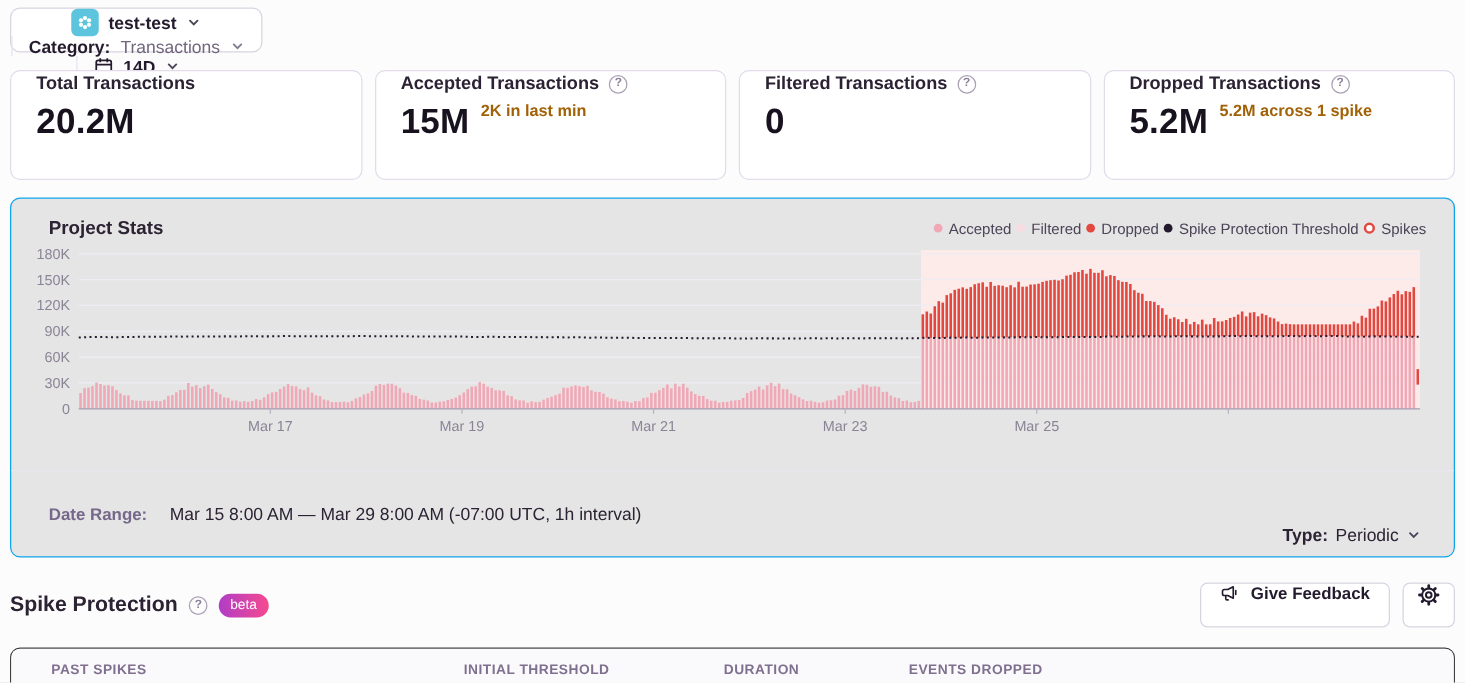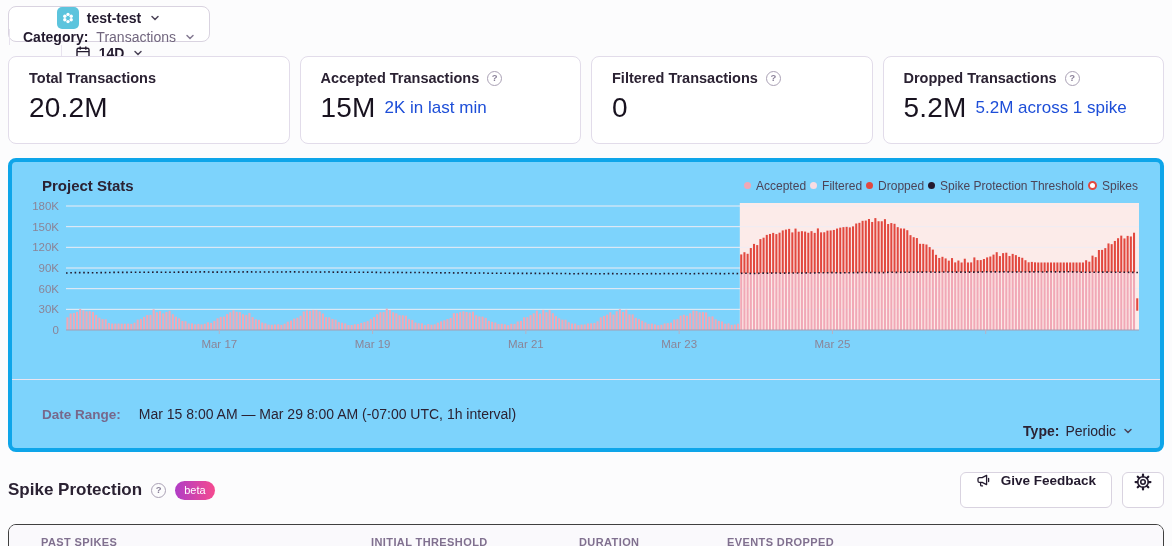--- a/index.html
+++ b/index.html
@@ -15,29 +15,29 @@
     background:#fff; border:1px solid #d9d3e0; border-radius:8px; height:36px;flex-direction:column;
   }
   .tb-sec { display:flex; align-items:center; gap:8px; padding:0 13px; height:100%; }
   .tb-sec + .tb-sec { border-left:1px solid #e7e2ee; }
   .proj-icon { width:22px; height:22px; border-radius:5px; background:#5cc4dd; display:grid; place-items:center; }
   .tb-strong { font-weight:700; font-size:14px; color:#231a2e; }
   .tb-muted { color:#71667e; font-size:14px; }
   .chev { display:inline-flex; }
   
   .cards { display:grid; grid-template-columns:repeat(4,1fr); gap:10px; margin:14px 8px 0; }
-  .card { background:#fff; border:1px solid #e2dcea; border-radius:8px; padding:13px 20px 14px; height:88px; }
+  .card { background:#fff; border:1px solid #e2dcea; border-radius:8px; padding:2px 20px 14px; height:88px; }
   .card-label { font-size:14.5px; font-weight:700; color:#2b2233; display:flex; align-items:center; gap:8px; }
   .qicon { width:15px; height:15px; border-radius:50%; border:1.4px solid #aaa1b5; color:#8a8199;
            font-size:9.5px; font-weight:700; display:grid; place-items:center; line-height:1; }
-  .card-value-row { display:flex; align-items:center; gap:9px; margin-top:6px; }
+  .card-value-row { display:flex; align-items:flex-start; gap:9px; margin-top:6px;font-weight:bold; }
   .card-value { font-size:28px; color:#18121f; letter-spacing:.2px; }
-  .card-sub { font-size:17px; color:#1d4ed8; }
+  .card-sub { font-size:13px; color:#a16207; }
   
-  .panel { margin:14px 8px 0; background:#7dd3fc; border:4px solid #0ea5e9; border-radius:8px; }
+  .panel { margin:14px 8px 0; background:#e5e5e5; border:1px solid #0ea5e9; border-radius:8px; }
   .panel-head { display:flex; justify-content:space-between; align-items:center; padding:15px 22px 0 30px; }
   .panel-title { font-size:15px; font-weight:700; }
   .legend { display:flex; gap:4px; align-items:center; font-size:12px; color:#4c4458; }
   .lg { display:flex; gap:5px; align-items:center; }
   .dot { width:7px; height:7px; border-radius:50%; background:#ccc; }
   .ring { width:9px; height:9px; border-radius:50%; border:2px solid #e2483f; background:#fff; }
   #stats-chart { display:block; margin-top:3px; }
   .panel-foot { display:flex; justify-content:space-between; align-items:center;
                 border-top:1px solid #eae5f0; padding:9px 26px 9px 30px; font-size:14px; }
   .foot-left { display:flex; align-items:center; gap:18px; }

